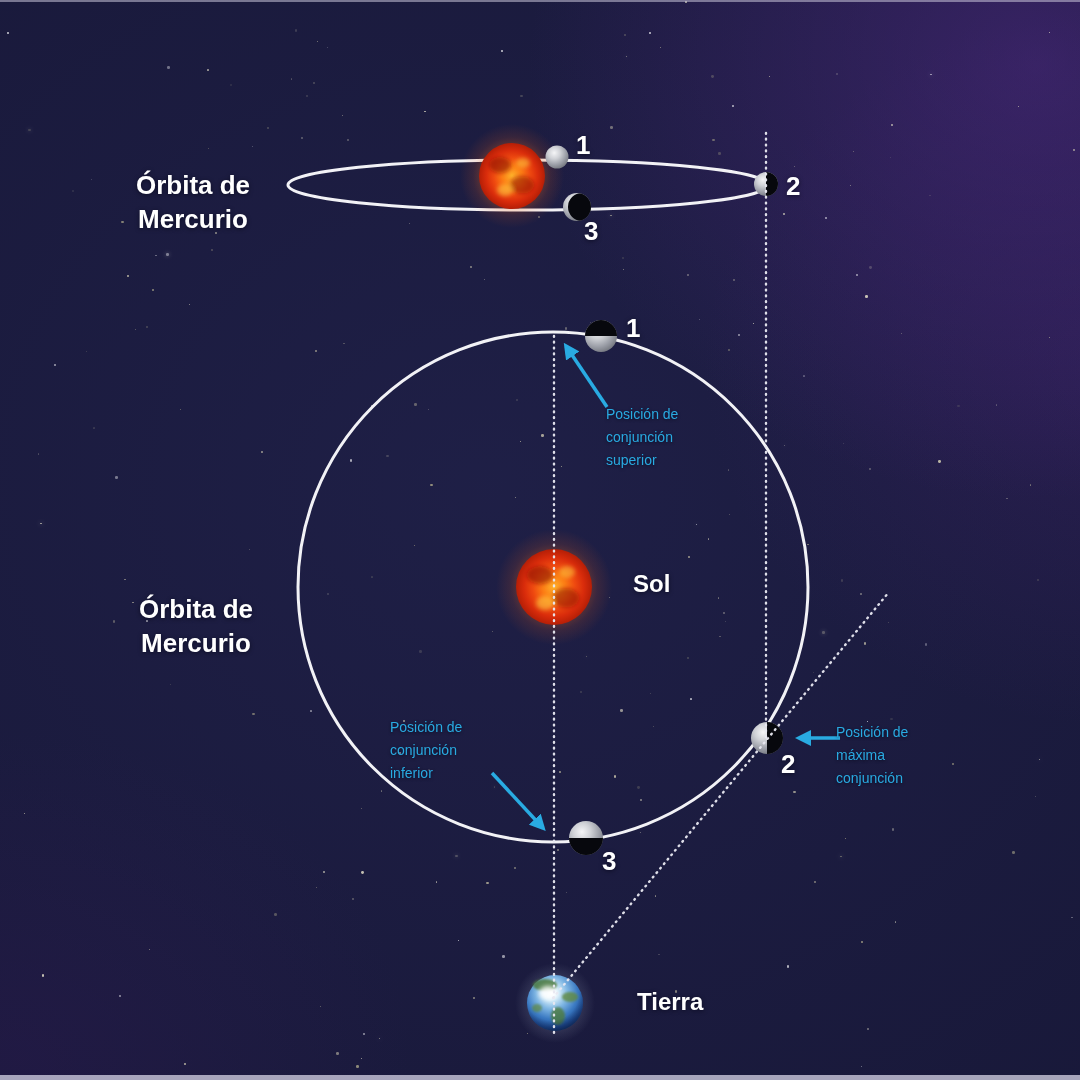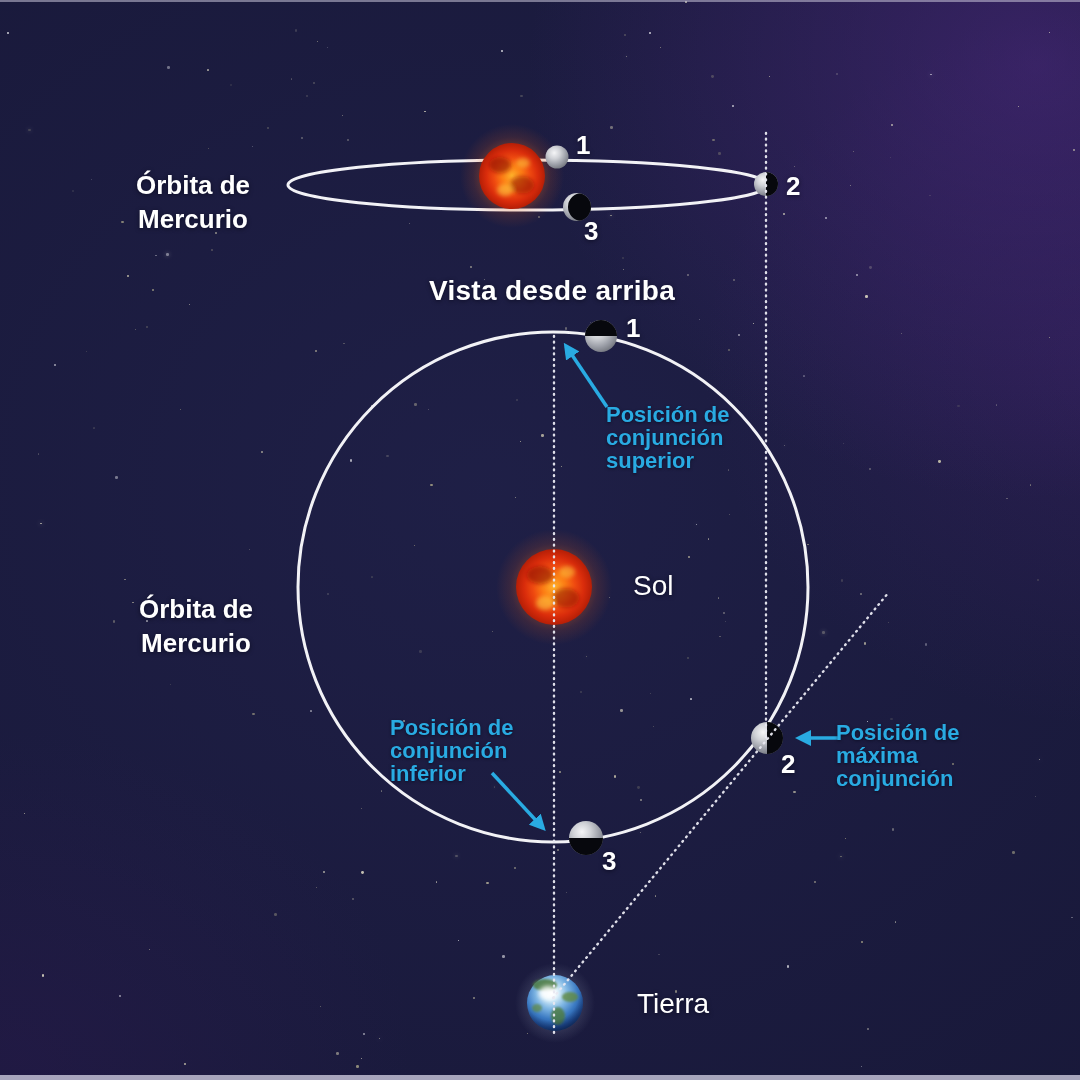--- a/index.html
+++ b/index.html
@@ -17,23 +17,23 @@
   .edge-strip{position:absolute;left:0;width:1080px;}
   #strip-top{top:0;height:2px;background:rgba(200,197,216,.55);}
   #strip-bottom{top:1075px;height:5px;background:rgba(193,190,210,.85);}
   #starfield{position:absolute;inset:0;}
   .star{position:absolute;border-radius:50%;}
   svg{position:absolute;left:0;top:0;}
   .lbl{position:absolute;color:var(--text,#fff);text-shadow:0 1px 4px rgba(0,0,15,.55);}
   .title{font-size:35px;font-weight:800;letter-spacing:.5px;transform:translateX(-50%);white-space:nowrap;}
   .heading{font-size:28px;font-weight:800;letter-spacing:.3px;transform:translateX(-50%);white-space:nowrap;}
   .side-label{font-size:26px;font-weight:800;line-height:34px;text-align:center;transform:translateX(-50%);white-space:nowrap;}
-  .body-label{font-size:28px;font-weight:400;white-space:nowrap;}
+  .body-label{font-size:24px;font-weight:700;white-space:nowrap;}
   .num{font-size:26px;font-weight:800;}
-  .cyan{position:absolute;color:var(--accent,#29abe2);font-size:22px;font-weight:700;line-height:23px;text-shadow:0 1px 3px rgba(0,0,15,.5);}
+  .cyan{position:absolute;color:var(--accent,#29abe2);font-size:14px;font-weight:400;line-height:23px;text-shadow:0 1px 3px rgba(0,0,15,.5);}
   .cyan span{display:block;}
 </style>
 </head>
 <body>
 
 <div id="stage" style="--accent: #29abe2; --text: #ffffff;">
   <div id="starfield">
       <span class="star" style="left: 712.4px; top: 139.3px; width: 2.17px; height: 2.17px; background: rgb(157, 154, 130); opacity: 0.61;"></span>
       <span class="star" style="left: 753.3px; top: 323.3px; width: 1.09px; height: 1.09px; background: rgb(216, 212, 192); opacity: 0.89;"></span>
       <span class="star" style="left: 414.1px; top: 403.4px; width: 2.58px; height: 2.58px; background: rgb(181, 176, 152); opacity: 0.48;"></span>
@@ -375,21 +375,20 @@
 
   <div class="lbl side-label" style="left:193px;top:168px;">
     <span style="display:block">Órbita de</span>
     <span style="display:block">Mercurio</span>
   </div>
 
   <div class="lbl num" style="left:576px;top:130px;">1</div>
   <div class="lbl num" style="left:786px;top:171px;">2</div>
   <div class="lbl num" style="left:584px;top:216px;">3</div>
 
-  <div class="lbl heading" style="left:552px;top:275px;">Vista desde arriba</div>
 
   <div class="lbl side-label" style="left:196px;top:592px;">
     <span style="display:block">Órbita de</span>
     <span style="display:block">Mercurio</span>
   </div>
 
   <div class="lbl num" style="left:626px;top:313px;">1</div>
   <div class="lbl num" style="left:781px;top:749px;">2</div>
   <div class="lbl num" style="left:602px;top:846px;">3</div>
 

